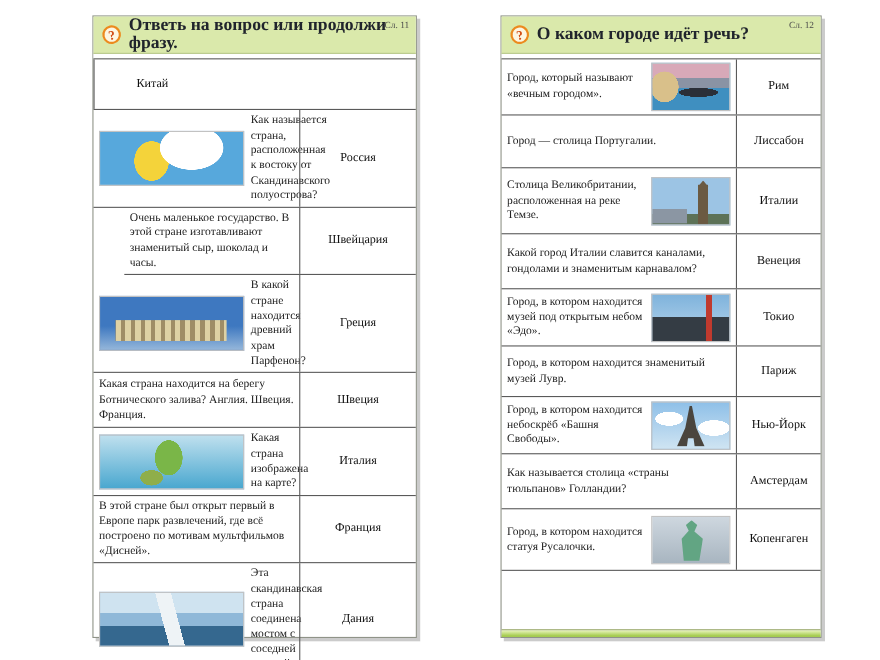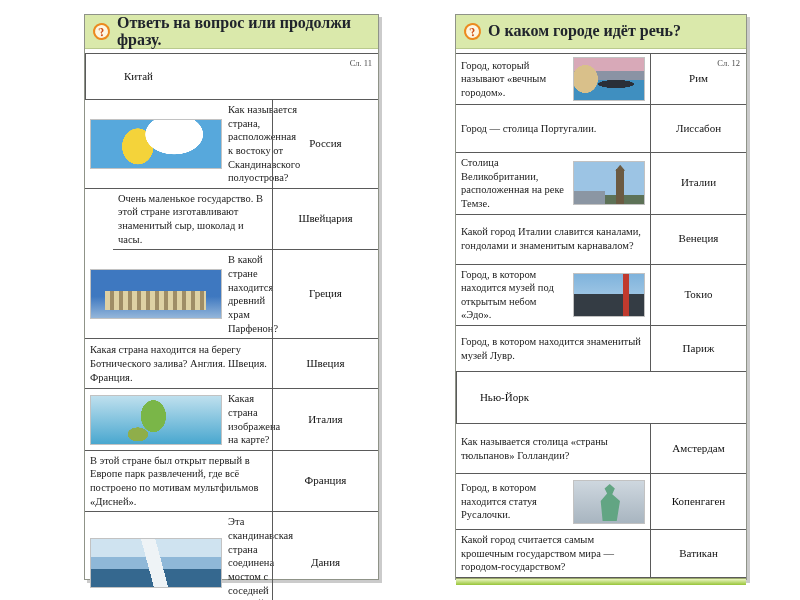--- a/index.html
+++ b/index.html
@@ -25,41 +25,41 @@
   }
   .qbadge{
     flex:none;width:17px;height:17px;border-radius:50%;
     background:#fdf6e2;border:2px solid #ec8a1e;
     color:#d14a12;font-weight:bold;font-size:12px;line-height:14px;
     display:flex;align-items:center;justify-content:center;
     transform:rotate(-12deg);
     font-family:"Liberation Serif",serif;
   }
   .header-title{font-size:16px;font-weight:bold;color:#20242c;line-height:1.05;}
-  .slide-label{position:absolute;top:2px;right:6px;font-size:8.5px;color:#4a4a4a;margin-top:41px;}
+  .slide-label{position:absolute;top:2px;right:6px;font-size:8.5px;color:#4a4a4a;}
 
   .card-gap{height:4px;flex:none;background:#fff;}
 
   .card-body{
     flex:none;display:flex;flex-direction:column;
     border-top:1px solid #5a5a5a;
   }
   .row{display:flex;align-items:stretch;border-bottom:1px solid #5a5a5a;}
   .q-cell{
     flex:1;display:flex;align-items:center;gap:6px;
     padding:3px 5px;min-width:0;
   }
   .q-text{font-size:10.5px;line-height:1.3;color:#222;}
   .a-cell{
     flex:none;border-left:1px solid #5a5a5a;
     display:flex;align-items:center;justify-content:center;text-align:center;
     font-size:11px;line-height:1.25;color:#111;padding:2px 12px;
   }
   #card-0 .a-cell{width:106px;}
-  #card-1 .a-cell{width:96px;}
+  #card-1 .a-cell{width:77px;}
 
   .card-footer{
     margin-top:auto;flex:none;height:7px;
     border-top:1px solid #9aa86a;
     background:linear-gradient(to bottom,#eaf5c0,#97c438);
   }
 
   
   .thumb{flex:none;position:relative;overflow:hidden;border:1px solid #c2c2c2;background:#9ec7e8;}
   #card-0 .thumb{width:132px;height:50px;}
@@ -213,36 +213,34 @@
         </div>
         <div class="a-cell">Токио</div>
       </div>
       <div class="row" style="min-height: 46px;">
         <div class="q-cell">
           <div class="q-text">Город, в котором находится знаменитый музей Лувр.</div>
         </div>
         <div class="a-cell">Париж</div>
       </div>
       <div class="row" style="min-height: 52px;">
+        <div class="q-cell">
+          <div class="q-text">Город, в котором находится небоскрёб «Башня Свободы».</div>
+          <div class="thumb k-eiffel"></div>
+        </div>
         <div class="a-cell">Нью-Йорк</div>
       </div>
       <div class="row" style="min-height: 50px;">
         <div class="q-cell">
           <div class="q-text">Как называется столица «страны тюльпанов» Голландии?</div>
         </div>
         <div class="a-cell">Амстердам</div>
       </div>
       <div class="row" style="min-height: 56px;">
         <div class="q-cell">
           <div class="q-text">Город, в котором находится статуя Русалочки.</div>
           <div class="thumb k-statue"></div>
         </div>
         <div class="a-cell">Копенгаген</div>
-      </div>
-      <div class="row" style="min-height: 44px;">
-        <div class="q-cell">
-          <div class="q-text">Какой город считается самым крошечным государством мира — городом-государством?</div>
-        </div>
-        <div class="a-cell">Ватикан</div>
       </div>
     </div>
   <div class="card-footer"></div>
 </div>
 
 </body></html>

